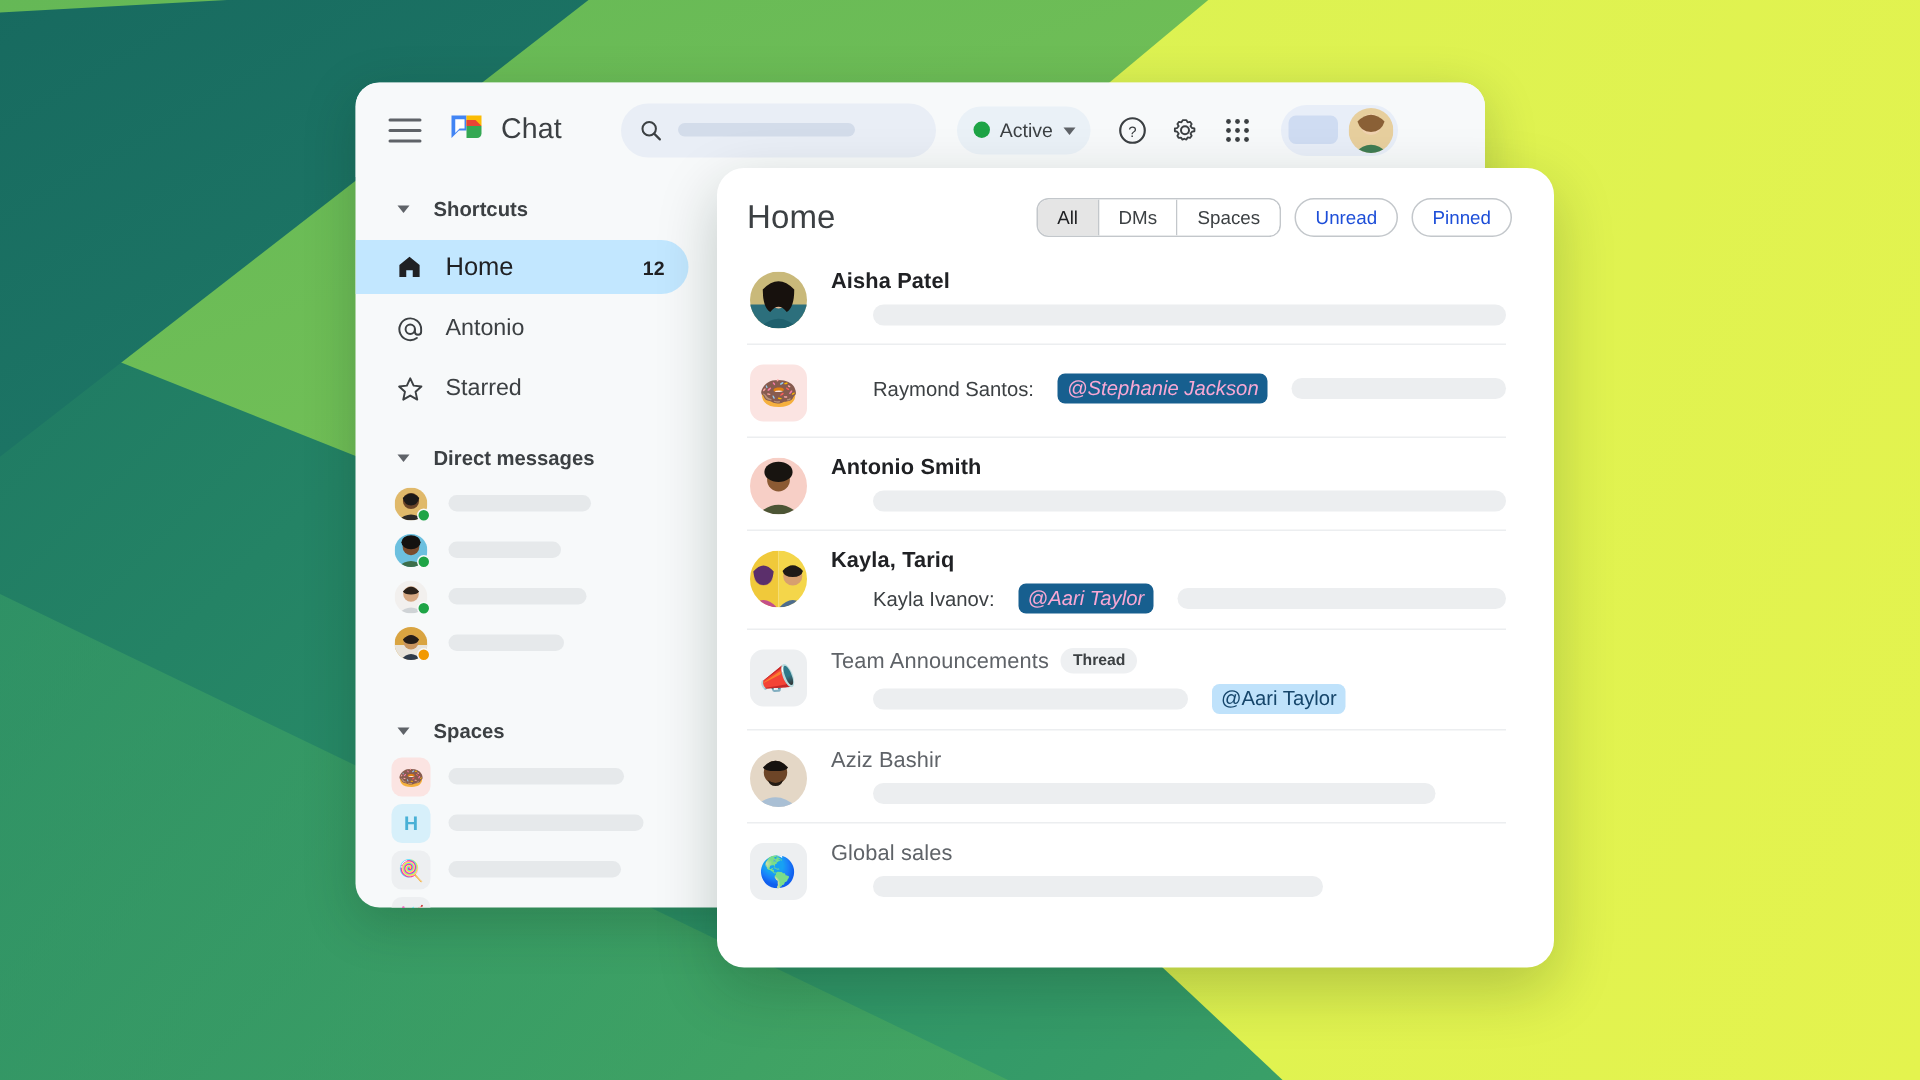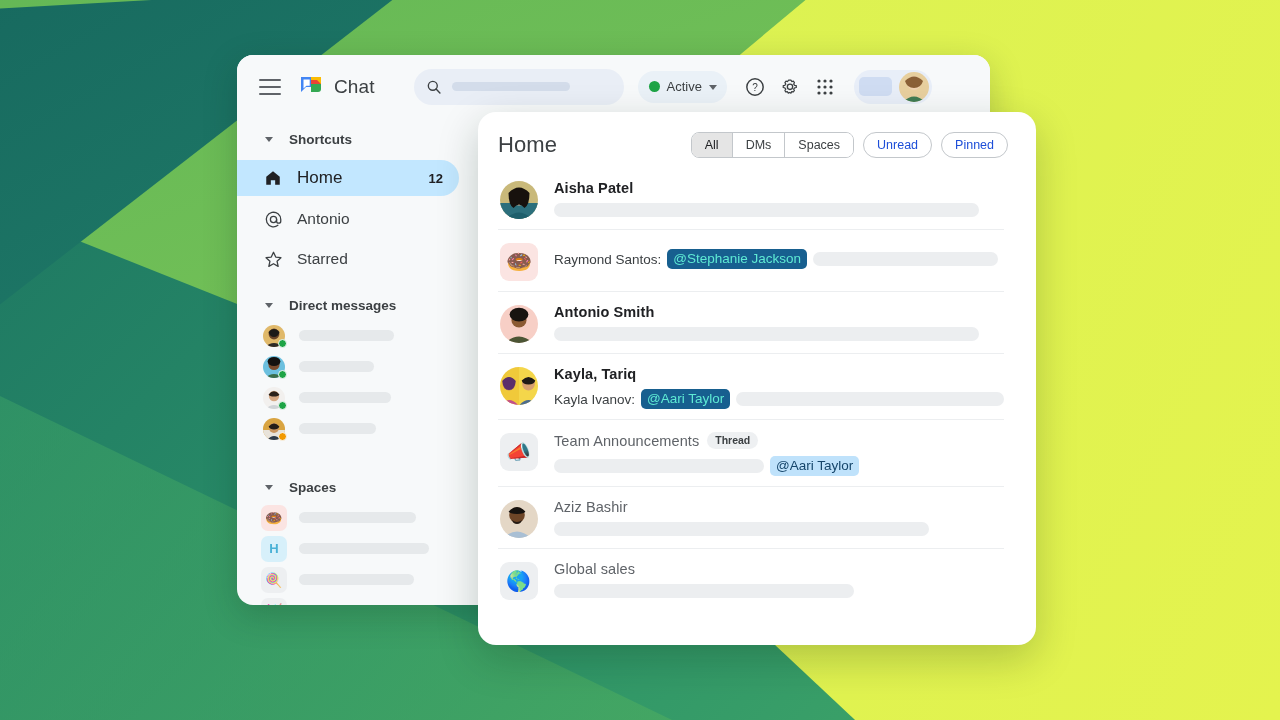--- a/index.html
+++ b/index.html
@@ -298,31 +298,32 @@
   }
   .conv-title.read { font-weight: 400; color: #5f6368; }
   .thread-badge {
     font-size: 10.5px; color: #3c4043;
     background: #eef0f2;
     border-radius: 9px;
     padding: 2px 8px 3px;
     font-weight: 600;
   }
   .conv-snippet {
-    display: flex; align-items: center; gap: 6px;
+    display: flex; align-items: center; gap: 16px;
     margin-top: 7px;
+    margin-left: 28px;
   }
   .snip-sender { font-size: 13.5px; color: #3c4043; white-space: nowrap; }
   .mention {
     font-size: 13.5px;
     border-radius: 5px;
     padding: 2px 6px 3px;
     white-space: nowrap;
   }
-  .mention.strong { background: #175f8f; color: #5eead4; }
+  .mention.strong { background: #175f8f; color: #f9a8d4; font-style: italic; }
   .mention.soft { background: #bfe2fb; color: #16466b; }
   .snip-bar { height: 14px; border-radius: 8px; background: #eceef0; }
 </style>
 </head>
 <body>
 
 <div id="stage">
 
   <div class="bg-base"></div>
   <div class="bg-tri-mid"></div>

